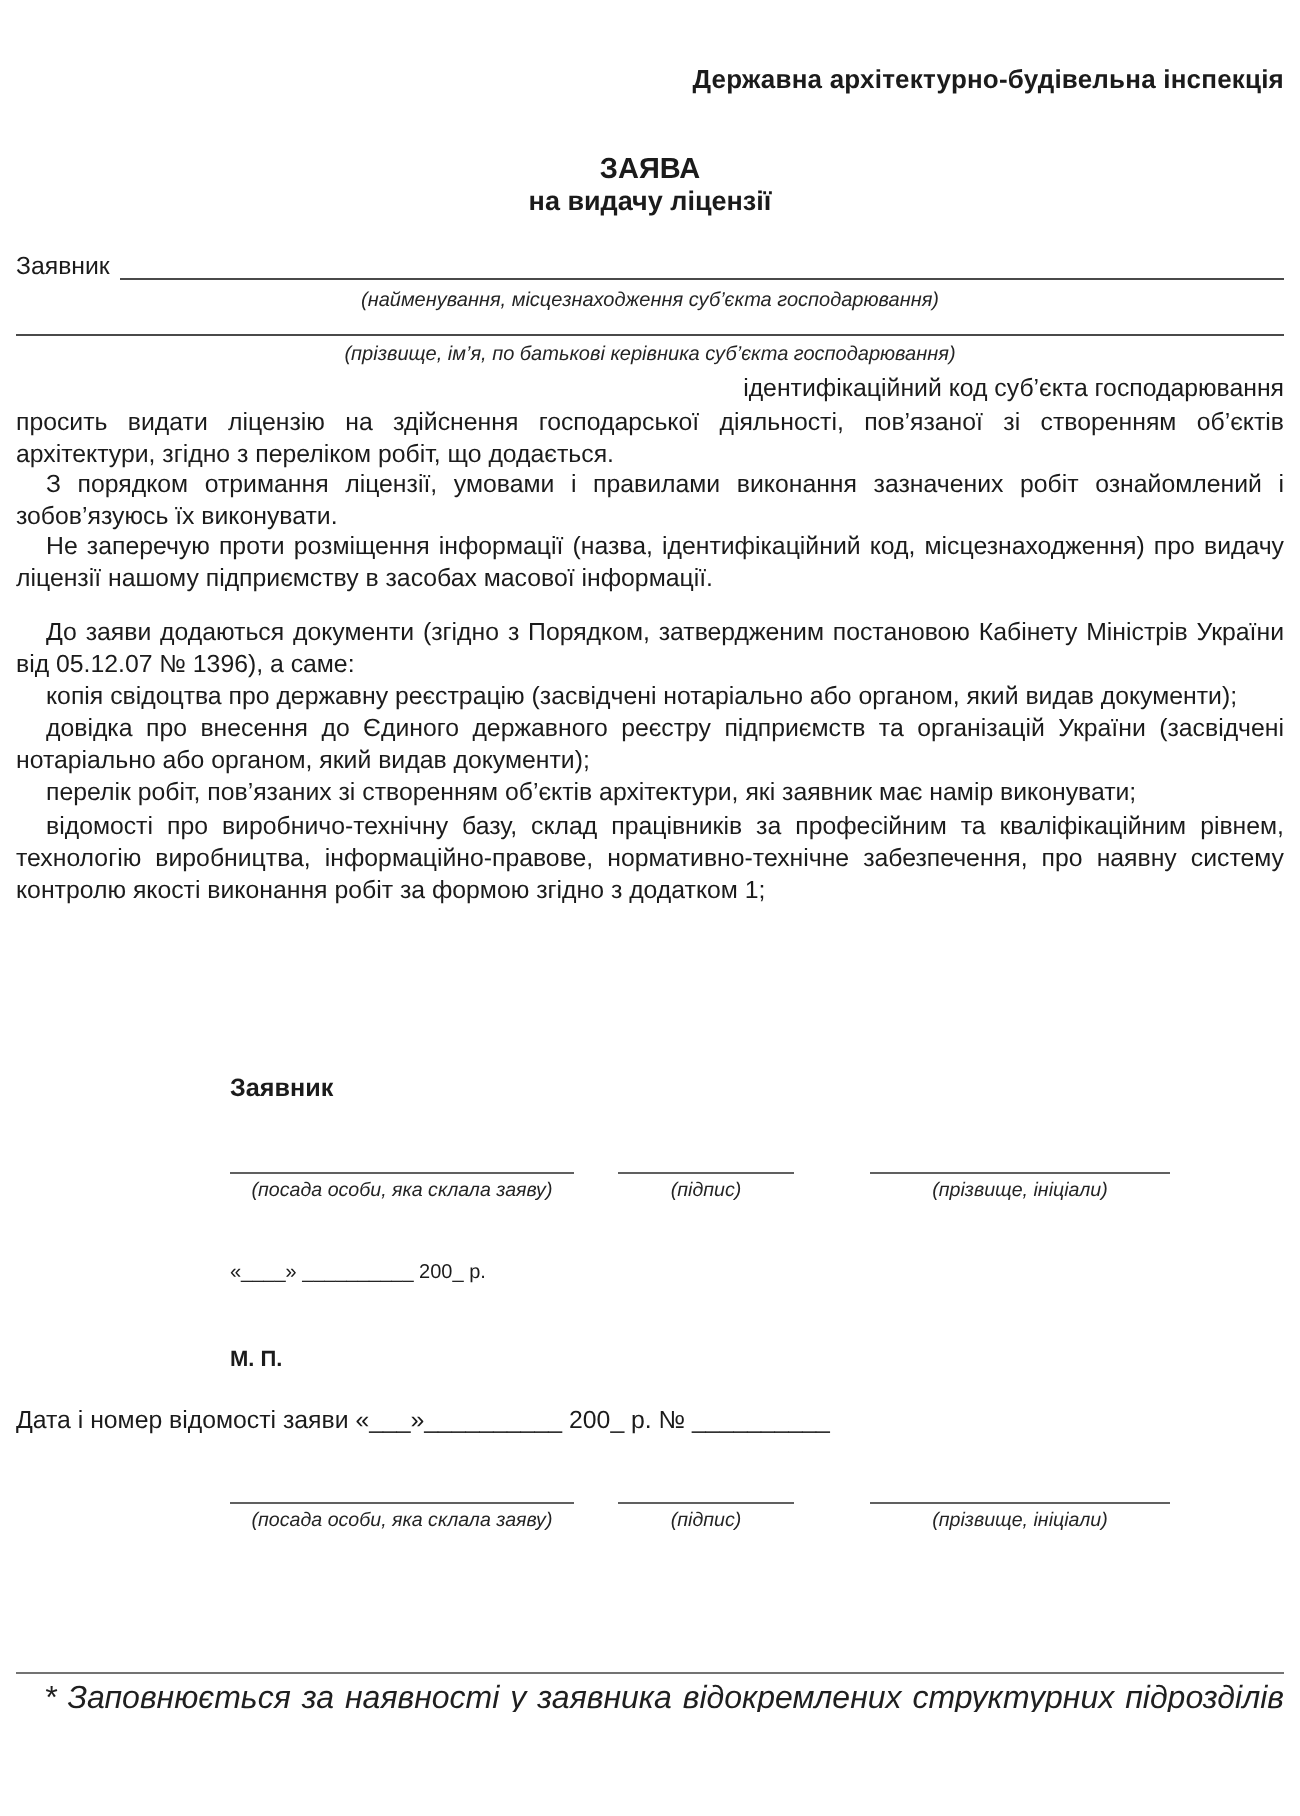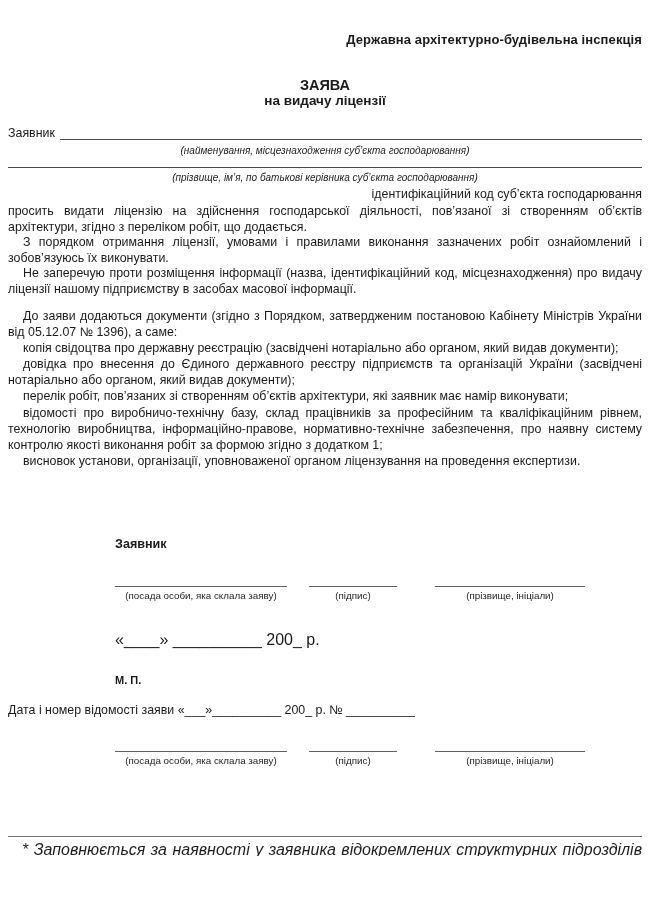--- a/index.html
+++ b/index.html
@@ -34,26 +34,26 @@
   .paras p.noindent { text-indent:0; }
 
   .docs { top:308px; font-size:12.4px; line-height:16.1px; text-align:justify; }
   .docs p { text-indent:15px; }
 
   .sig1 { top:537px; }
   .sig-label { font-weight:bold; font-size:12.6px; margin-left:107px; }
   .sig-cols { display:flex; margin-left:107px; margin-top:24px; }
   .sig-col { display:flex; flex-direction:column; }
   .sig-col .sigline { border-bottom:1px solid #606060; height:12px; }
-  .sig-col .sigcap { font-size:9.8px; text-align:center; color:#242424; margin-top:3px; line-height:12px; }
+  .sig-col .sigcap { font-size:9.8px; font-style:italic; text-align:center; color:#242424; margin-top:3px; line-height:12px; }
   .c1 { width:172px; }
   .c2 { width:88px; margin-left:22px; }
   .c3 { width:150px; margin-left:38px; }
 
-  .dateline { top:631px; left:115px; right:auto; font-size:16px;text-align:right; }
+  .dateline { top:631px; left:115px; right:auto; font-size:10px;text-align:right; }
   .mp { top:674px; left:115px; right:auto; font-weight:bold; font-size:11px; }
   .regline { top:703px; font-size:12.4px; }
 
   .sig2 { top:740px; }
   .sig2 .sig-cols { margin-top:0; }
 
   .footnote {
     top:836px; border-top:1px solid #737373; padding-top:5px;
     font-size:16px; font-style:italic; line-height:16.5px;
     text-align:justify; text-indent:14px; color:#1f1f1f;
@@ -90,21 +90,20 @@
     <p>З порядком отримання ліцензії, умовами і правилами виконання зазначених робіт ознайомлений і зобов’язуюсь їх виконувати.</p>
     <p>Не заперечую проти розміщення інформації (назва, ідентифікаційний код, місцезнаходження) про видачу ліцензії нашому підприємству в засобах масової інформації.</p>
   </div>
 
   <div class="abs docs">
     <p>До заяви додаються документи (згідно з Порядком, затвердженим постановою Кабінету Міністрів України від 05.12.07 № 1396), а саме:</p>
     <p>копія свідоцтва про державну реєстрацію (засвідчені нотаріально або органом, який видав документи);</p>
     <p>довідка про внесення до Єдиного державного реєстру підприємств та організацій України (засвідчені нотаріально або органом, який видав документи);</p>
     <p>перелік робіт, пов’язаних зі створенням об’єктів архітектури, які заявник має намір виконувати;</p>
     <p>відомості про виробничо-технічну базу, склад працівників за професійним та кваліфікаційним рівнем, технологію виробництва, інформаційно-правове, нормативно-технічне забезпечення, про наявну систему контролю якості виконання робіт за формою згідно з додатком 1;</p>
-    <p>висновок установи, організації, уповноваженої органом ліцензування на проведення експертизи.</p>
   </div>
 
   <div class="abs sig1">
     <div class="sig-label">Заявник</div>
     <div class="sig-cols">
       <div class="sig-col c1">
         <div class="sigline"></div>
         <div class="sigcap">(посада особи, яка склала заяву)</div>
       </div>
       <div class="sig-col c2">

